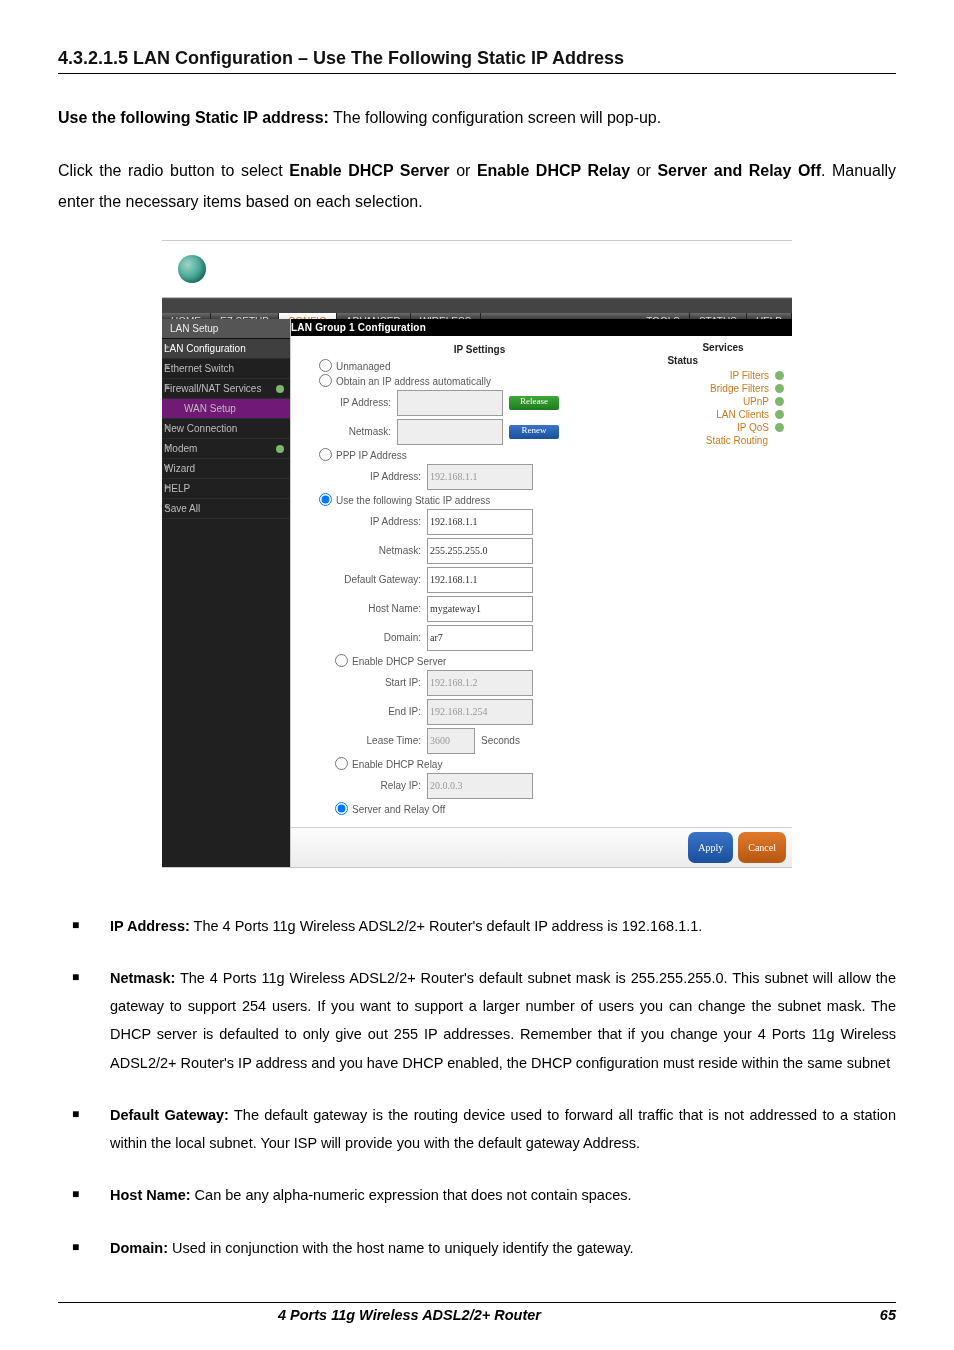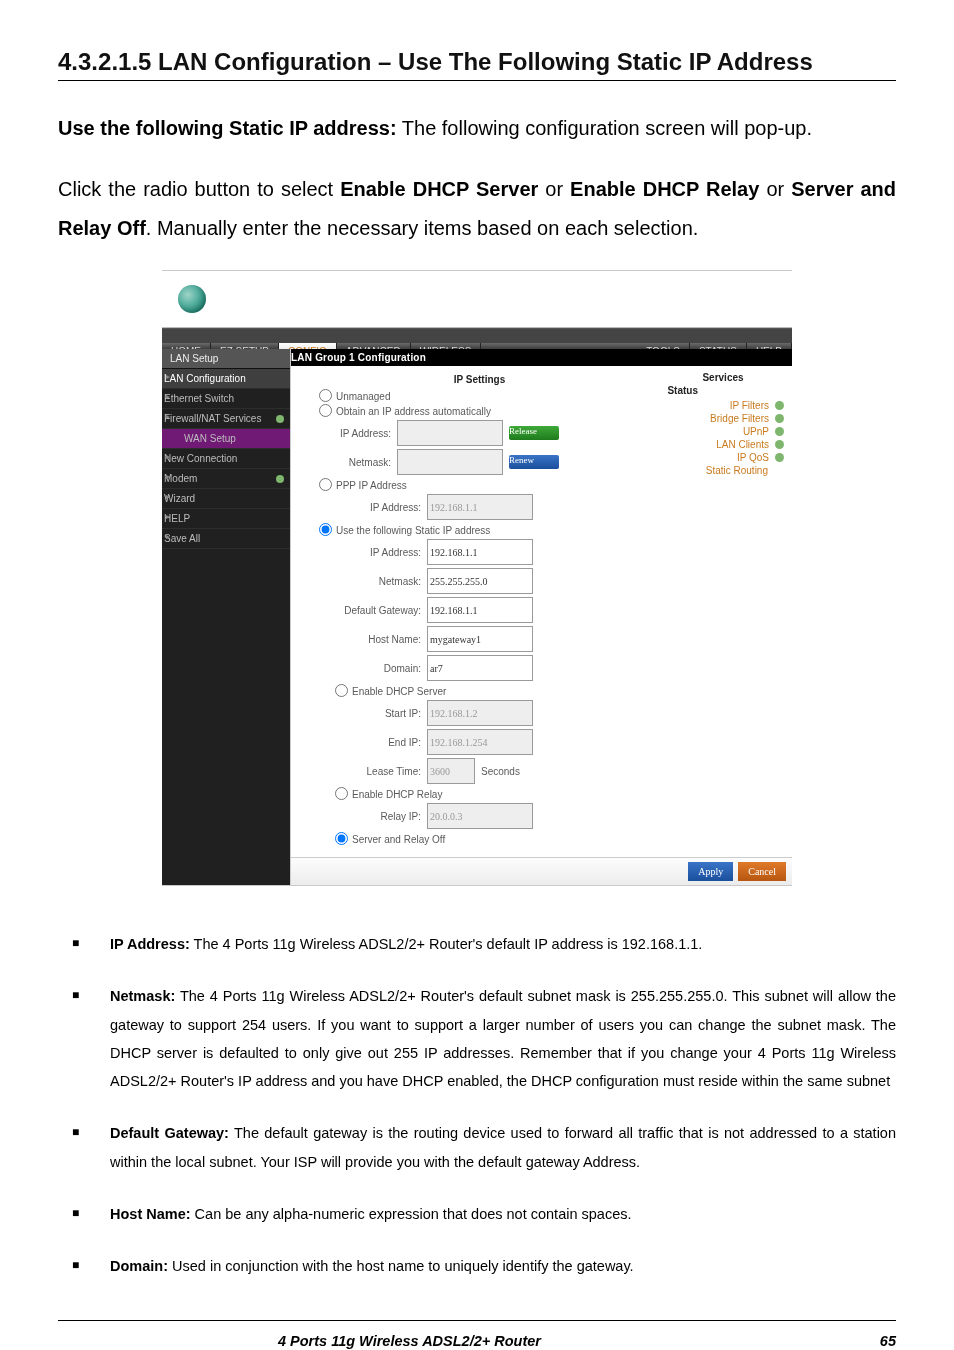--- a/index.html
+++ b/index.html
@@ -1,20 +1,20 @@
 <!DOCTYPE html>
 <html><head>
 <meta charset="utf-8">
 <style>
   html,body{margin:0;padding:0;background:#fff;}
   body{width:954px;font-family:Arial,Helvetica,sans-serif;color:#000;}
   .page{padding:48px 58px 18px 58px;}
-  h1{font-size:24px;font-weight:bold;margin:0 0 4px 0;color:#111;}
+  h1{font-size:18px;font-weight:bold;margin:0 0 4px 0;color:#111;}
   .rule{border-top:1.5px solid #000;margin-top:2px;margin-bottom:28px;}
-  .para{font-size:20px;line-height:1.95;margin:0 0 22px 0;text-align:justify;font-family:Arial,Helvetica,sans-serif;}
+  .para{font-size:16px;line-height:1.95;margin:0 0 22px 0;text-align:justify;font-family:Arial,Helvetica,sans-serif;}
   .para .b{font-weight:bold;}
   .just{text-align:justify;}
 
   
   .shot-wrap{display:flex;justify-content:center;margin:8px 0 44px 0;}
   .shot{width:630px;background:#fff;border:1px solid #c8c8c8;border-left:none;border-right:none;}
   .logo-bar{height:56px;border-bottom:1px solid #bbb;display:flex;align-items:center;padding-left:16px;}
   .logo-swirl{width:28px;height:28px;border-radius:50%;background:radial-gradient(circle at 35% 35%,#9fd4c8 0%,#56b0a0 40%,#1e7f6d 75%);box-shadow:inset -2px -2px 4px rgba(0,0,0,.15);}
 
   .tabs{display:flex;height:20px;font:10px Verdana,Geneva,sans-serif;background:#444;border-top:1px solid #555;}
@@ -38,43 +38,43 @@
   .form-col{flex:1;padding:6px 10px 10px 16px;}
   .svc-col{width:122px;padding:6px 8px 0 0;}
 
   .sect-h{color:#222;font-weight:bold;text-align:center;margin:2px 0 4px 0;}
   .row{display:flex;align-items:center;margin:3px 0;}
   .row .lbl{width:114px;text-align:right;padding-right:6px;}
   .row input[type=text]{height:14px;width:100px;border:1px solid #9a9a9a;background:#fff;font:10px Verdana;padding:5px 2px;color:#333;}
   .row input[disabled]{background:#eee;color:#999;}
   .radio-row{display:flex;align-items:flex-end;margin:2px 0;padding-left:12px;}
   .radio-row input{margin:0 4px 0 0;}
-  .btn-sm{display:inline-block;width:50px;height:14px;line-height:13px;font:9px Verdana;color:#fff;border-radius:2px;margin-left:6px;}
+  .btn-sm{display:inline-block;width:50px;height:14px;line-height:13px;text-align:center;font:9px Verdana;color:#fff;border-radius:2px;margin-left:6px;}
   .btn-green{background:linear-gradient(#3fa93a,#1e7b1c);}
   .btn-blue{background:linear-gradient(#3a74c7,#1a4f9c);}
 
   .svc-col .h{font-weight:bold;text-align:center;color:#222;margin-bottom:2px;}
   .svc-col .hs{font-weight:bold;text-align:right;color:#222;margin-bottom:2px;}
   .svc-row{display:flex;justify-content:space-between;align-items:center;margin:2px 0;}
   .svc-row .nm{color:#c97b1f;text-align:right;flex:1;padding-right:6px;}
   .dot{width:9px;height:9px;border-radius:50%;background:#7fb66e;display:inline-block;}
   .svc-row.static .nm{color:#c97b1f;}
 
   .footer-bar{background:linear-gradient(#fdfdfd,#ececec);border-top:1px solid #ccc;display:flex;justify-content:flex-end;padding:4px 6px;gap:5px;}
-  .fbtn{font:10px Verdana;color:#fff;padding:4px 10px;border-radius:0;}
+  .fbtn{font:10px Verdana;color:#fff;padding:10px 10px;border-radius:7px;}
   .apply{background:linear-gradient(#3a74c7,#1a4f9c);}
   .cancel{background:linear-gradient(#e07a2a,#b75610);}
 
   
   ul.blist{list-style:none;padding:0;margin:0;}
   ul.blist>li{position:relative;padding:0 0 0 52px;margin:0 0 24px 0;font-size:14.5px;line-height:1.95;text-align:justify;}
   ul.blist>li::before{content:"\25A0";position:absolute;left:14px;top:2px;font-size:12px;}
   ul.blist .b{font-weight:bold;}
 
-  .pgfoot{border-top:1px solid #000;margin-top:40px;padding-top:12px;display:flex;justify-content:space-between;font-size:14.5px;}
+  .pgfoot{border-top:1px solid #000;margin-top:40px;padding-top:4px;display:flex;justify-content:space-between;font-size:14.5px;}
   .pgfoot .title{font-style:italic;font-weight:bold;margin-left:220px;}
   .pgfoot .num{font-style:italic;font-weight:bold;}
 </style>
 </head>
 <body>
 
 <div class="page">
   <h1>4.3.2.1.5 LAN Configuration – Use The Following Static IP Address</h1>
   <div class="rule"></div>
 

